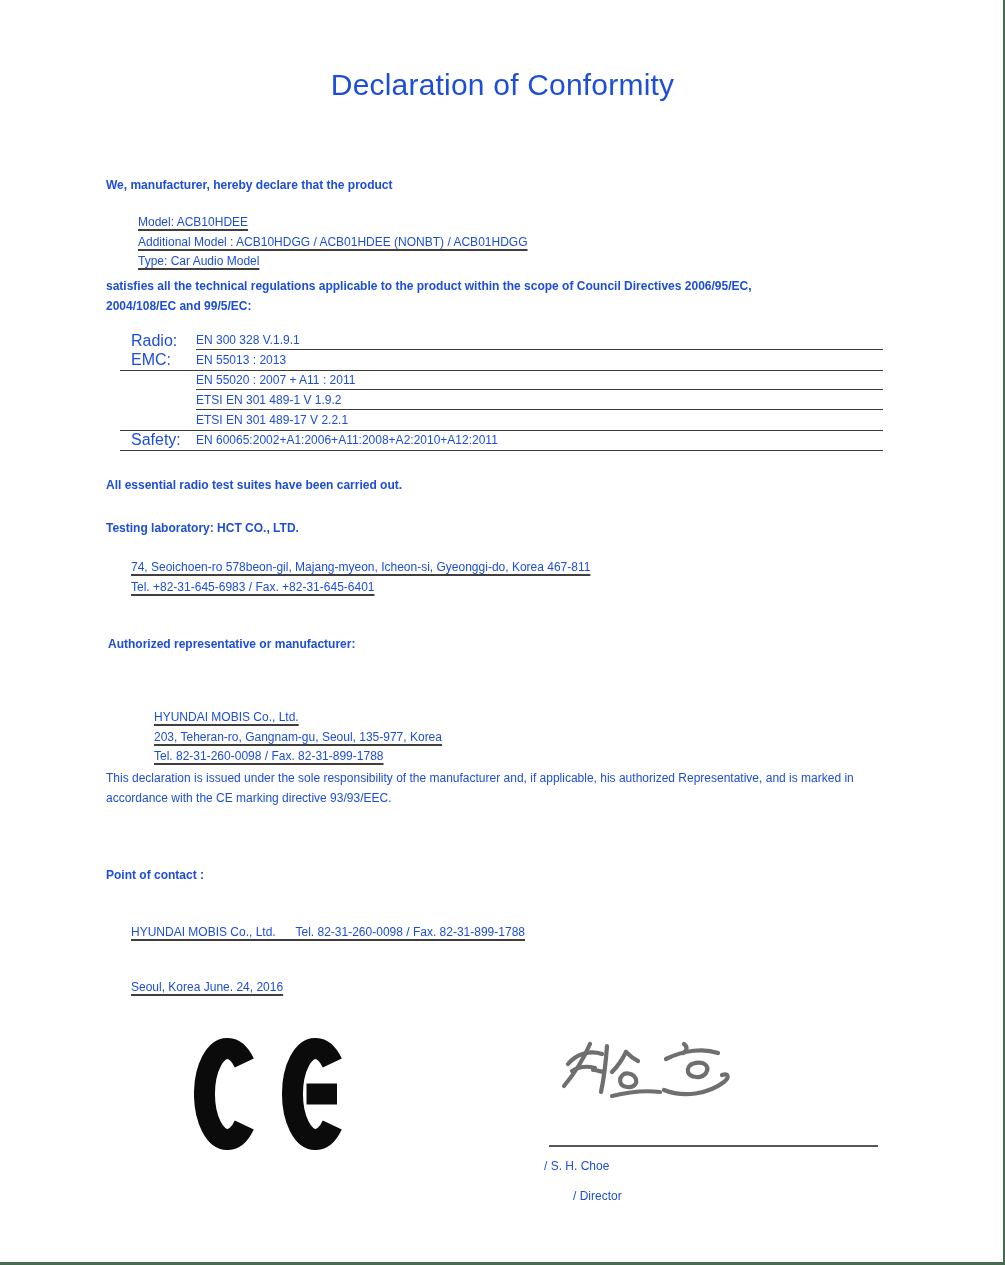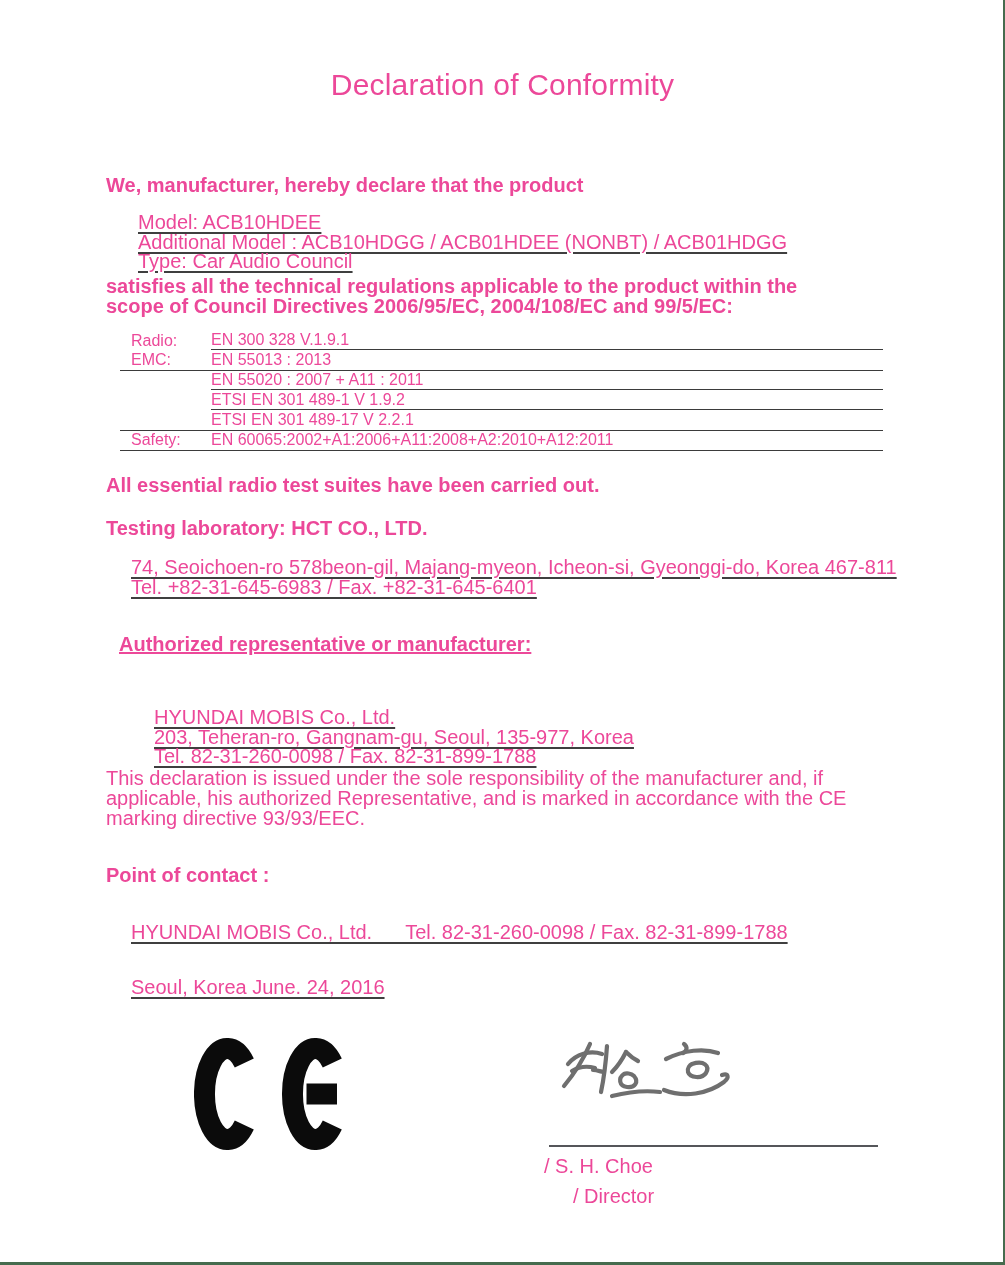--- a/index.html
+++ b/index.html
@@ -1,63 +1,63 @@
 <!DOCTYPE html>
 <html><head>
 <meta charset="utf-8">
 <style>
   html,body{margin:0;padding:0;background:#ffffff;}
   .page{
     position:relative;
     width:1005px;height:1265px;
     background:#ffffff;
     font-family:"Liberation Sans","DejaVu Sans",sans-serif;
-    color:#ec4899;
+    color:#1d4ed8;
     overflow:hidden;
   }
   .abs{position:absolute;}
-  .t16{font-size:20px;line-height:19.5px;}
+  .t16{font-size:12px;line-height:19.5px;}
   .bold{font-weight:bold;}
   .title{
     left:0;top:68px;width:1005px;
     text-align:center;
     font-size:30px;line-height:34px;
     letter-spacing:.2px;
   }
   .uline{
     text-decoration:underline;
     text-decoration-color:#3f3f3f;
     text-decoration-thickness:1.5px;
     text-underline-offset:3px;
   }
   .pre{white-space:pre;}
   
   .std-table{left:120px;top:331px;width:763px;}
   .std-row{display:flex;height:19.5px;align-items:center;}
   .std-label{width:76px;padding-left:11px;box-sizing:border-box;font-size:16px;line-height:18px;}
-  .std-value{flex:1;font-size:16px;line-height:18px;margin-left:15px;}
+  .std-value{flex:1;font-size:12px;line-height:18px;}
   .bb{border-bottom:1.5px solid #3b3b3b;}
   .para{line-height:19.8px;}
   .sig-rule{left:549px;top:1145px;width:329px;height:2px;background:#55565a;}
   .edge-right{right:0;top:0;width:2px;height:1265px;background:#466b4e;}
   .edge-bottom{left:0;bottom:0;width:1005px;height:3px;background:#466b4e;}
 </style>
 </head>
 <body>
 
 <div class="page">
 
   <div class="abs title">Declaration of Conformity</div>
 
   <div class="abs t16 bold" style="left:106px;top:176px;">We, manufacturer, hereby declare that the product</div>
 
   <div class="abs t16" style="left:138px;top:213px;">
     <div class="uline">Model: ACB10HDEE</div>
     <div class="uline">Additional Model : ACB10HDGG / ACB01HDEE (NONBT) / ACB01HDGG</div>
-    <div class="uline">Type: Car Audio Council</div>
+    <div class="uline">Type: Car Audio Model</div>
   </div>
 
   <div class="abs t16 bold para" style="left:106px;top:277px;width:710px;">satisfies all the technical regulations applicable to the product within the scope of Council Directives 2006/95/EC, 2004/108/EC and 99/5/EC:</div>
 
   <div class="abs std-table">
     <div class="std-row">
       <div class="std-label">Radio:</div>
       <div class="std-value bb">EN 300 328 V.1.9.1</div>
     </div>
     <div class="std-row bb">
@@ -84,21 +84,21 @@
 
   <div class="abs t16 bold" style="left:106px;top:476px;">All essential radio test suites have been carried out.</div>
 
   <div class="abs t16 bold" style="left:106px;top:519px;">Testing laboratory: HCT CO., LTD.</div>
 
   <div class="abs t16" style="left:131px;top:558px;">
     <div class="uline">74, Seoichoen-ro 578beon-gil, Majang-myeon, Icheon-si, Gyeonggi-do, Korea 467-811</div>
     <div class="uline">Tel. +82-31-645-6983 / Fax. +82-31-645-6401</div>
   </div>
 
-  <div class="abs t16 bold" style="left:119px;top:635px;text-decoration:underline;">Authorized representative or manufacturer:</div>
+  <div class="abs t16 bold" style="left:108px;top:635px;">Authorized representative or manufacturer:</div>
 
   <div class="abs t16" style="left:131px;top:708px;margin-left:23px;">
     <div class="uline">HYUNDAI MOBIS Co., Ltd.</div>
     <div class="uline">203, Teheran-ro, Gangnam-gu, Seoul, 135-977, Korea</div>
     <div class="uline">Tel. 82-31-260-0098 / Fax. 82-31-899-1788</div>
   </div>
 
   <div class="abs t16 para" style="left:106px;top:769px;width:800px;">This declaration is issued under the sole responsibility of the manufacturer and, if applicable, his authorized Representative, and is marked in accordance with the CE marking directive 93/93/EEC.</div>
 
   <div class="abs t16 bold" style="left:106px;top:866px;">Point of contact :</div>

